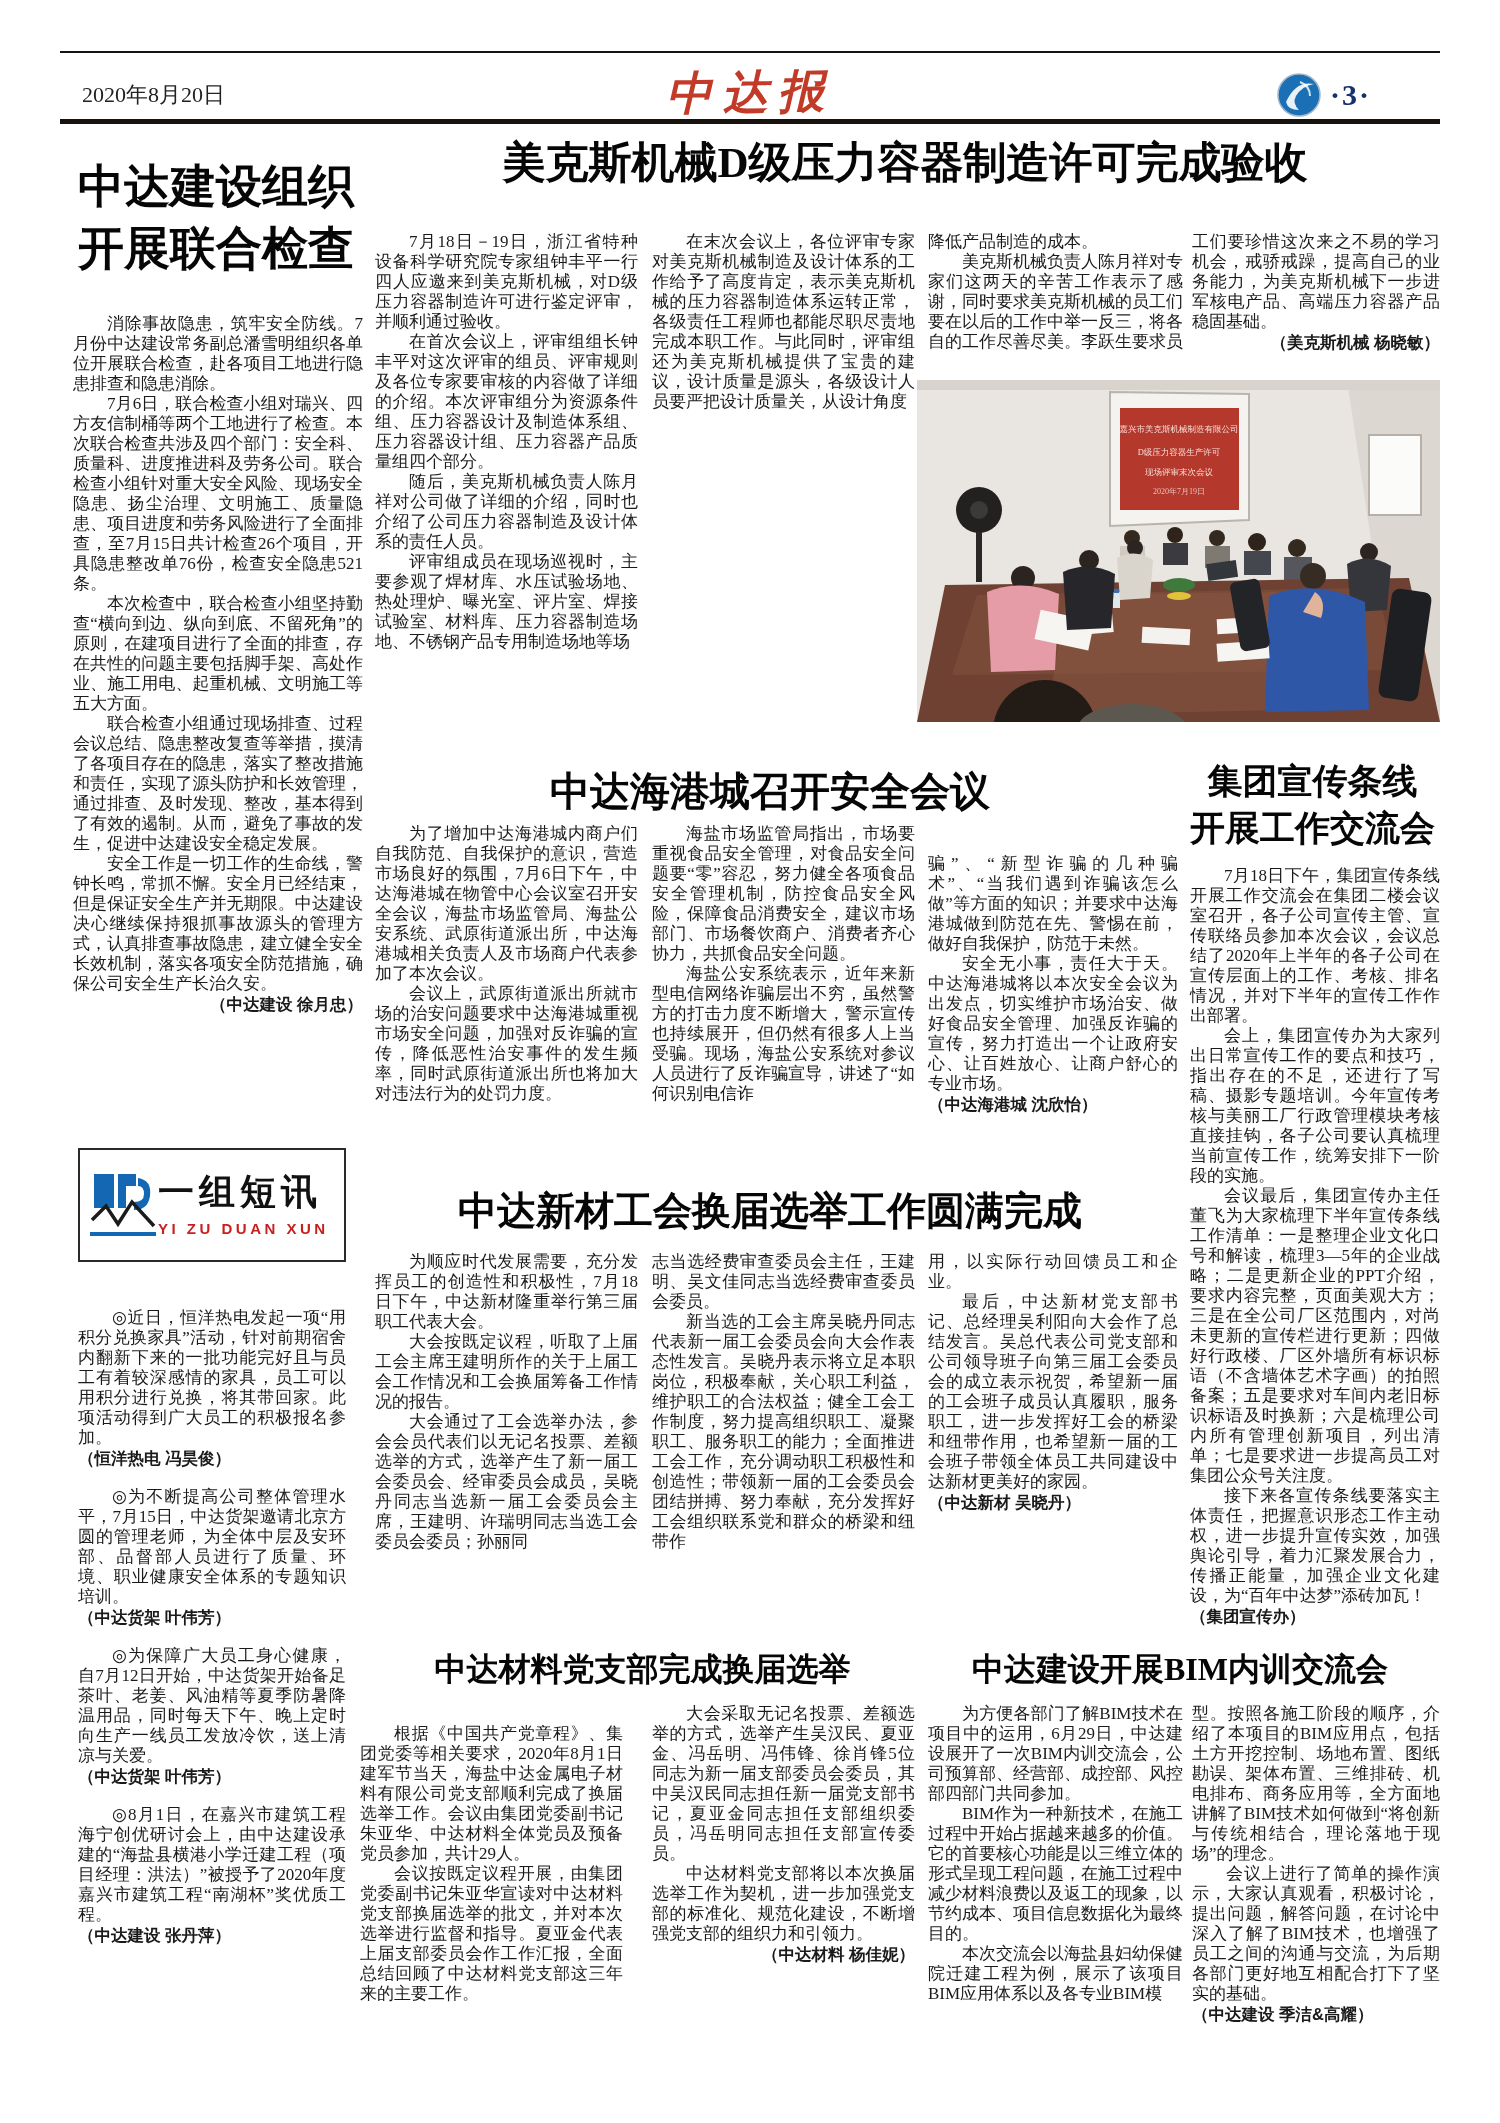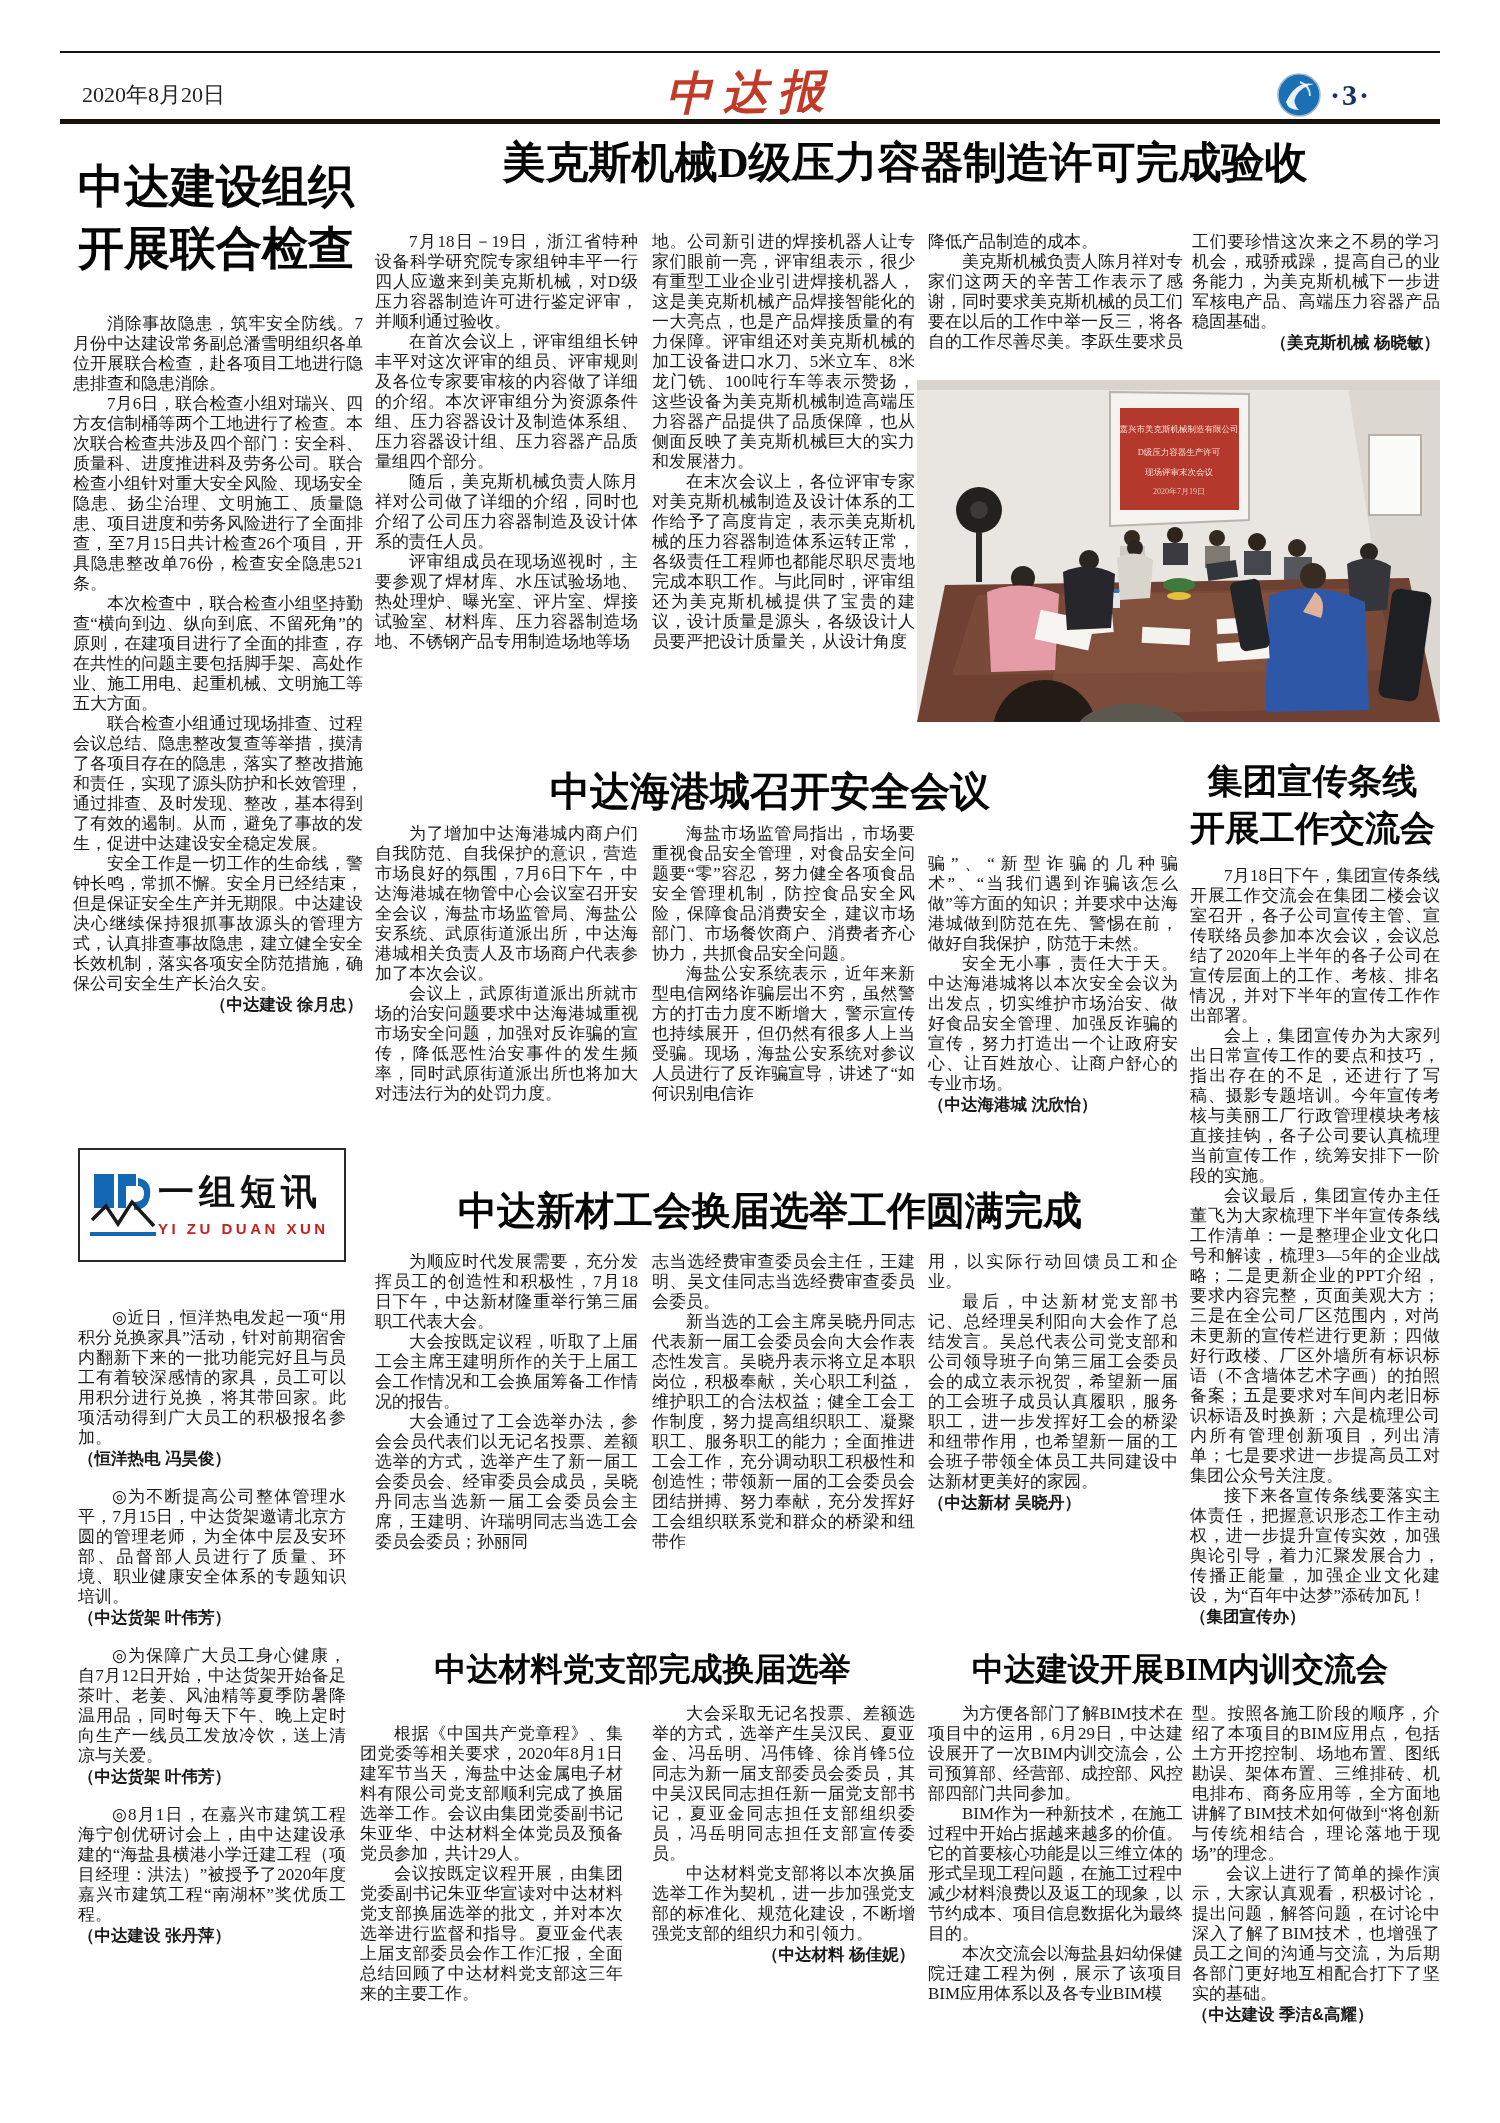--- a/index.html
+++ b/index.html
@@ -57,21 +57,20 @@
   </div>
 
 <div class="abs headline" style="left:370px;top:134px;width:1070px;font-size:43px;">美克斯机械D级压力容器制造许可完成验收</div>
 <div class="col" style="left:375px;top:232px;width:263px;">
     <p class="para">7月18日－19日，浙江省特种设备科学研究院专家组钟丰平一行四人应邀来到美克斯机械，对D级压力容器制造许可进行鉴定评审，并顺利通过验收。</p>
     <p class="para">在首次会议上，评审组组长钟丰平对这次评审的组员、评审规则及各位专家要审核的内容做了详细的介绍。本次评审组分为资源条件组、压力容器设计及制造体系组、压力容器设计组、压力容器产品质量组四个部分。</p>
     <p class="para">随后，美克斯机械负责人陈月祥对公司做了详细的介绍，同时也介绍了公司压力容器制造及设计体系的责任人员。</p>
     <p class="para">评审组成员在现场巡视时，主要参观了焊材库、水压试验场地、热处理炉、曝光室、评片室、焊接试验室、材料库、压力容器制造场地、不锈钢产品专用制造场地等场</p>
   </div>
 <div class="col" style="left:652px;top:232px;width:263px;">
-    <p class="para cont">地。公司新引进的焊接机器人让专家们眼前一亮，评审组表示，很少有重型工业企业引进焊接机器人，这是美克斯机械产品焊接智能化的一大亮点，也是产品焊接质量的有力保障。评审组还对美克斯机械的加工设备进口水刀、5米立车、8米龙门铣、100吨行车等表示赞扬，这些设备为美克斯机械制造高端压力容器产品提供了品质保障，也从侧面反映了美克斯机械巨大的实力和发展潜力。</p>
     <p class="para">在末次会议上，各位评审专家对美克斯机械制造及设计体系的工作给予了高度肯定，表示美克斯机械的压力容器制造体系运转正常，各级责任工程师也都能尽职尽责地完成本职工作。与此同时，评审组还为美克斯机械提供了宝贵的建议，设计质量是源头，各级设计人员要严把设计质量关，从设计角度</p>
   </div>
 <div class="col" style="left:928px;top:232px;width:255px;">
     <p class="para cont">降低产品制造的成本。</p>
     <p class="para">美克斯机械负责人陈月祥对专家们这两天的辛苦工作表示了感谢，同时要求美克斯机械的员工们要在以后的工作中举一反三，将各自的工作尽善尽美。李跃生要求员</p>
   </div>
 <div class="col" style="left:1192px;top:232px;width:248px;">
     <p class="para cont">工们要珍惜这次来之不易的学习机会，戒骄戒躁，提高自己的业务能力，为美克斯机械下一步进军核电产品、高端压力容器产品稳固基础。<span class="attr">（美克斯机械 杨晓敏）</span></p>
   </div>
 

